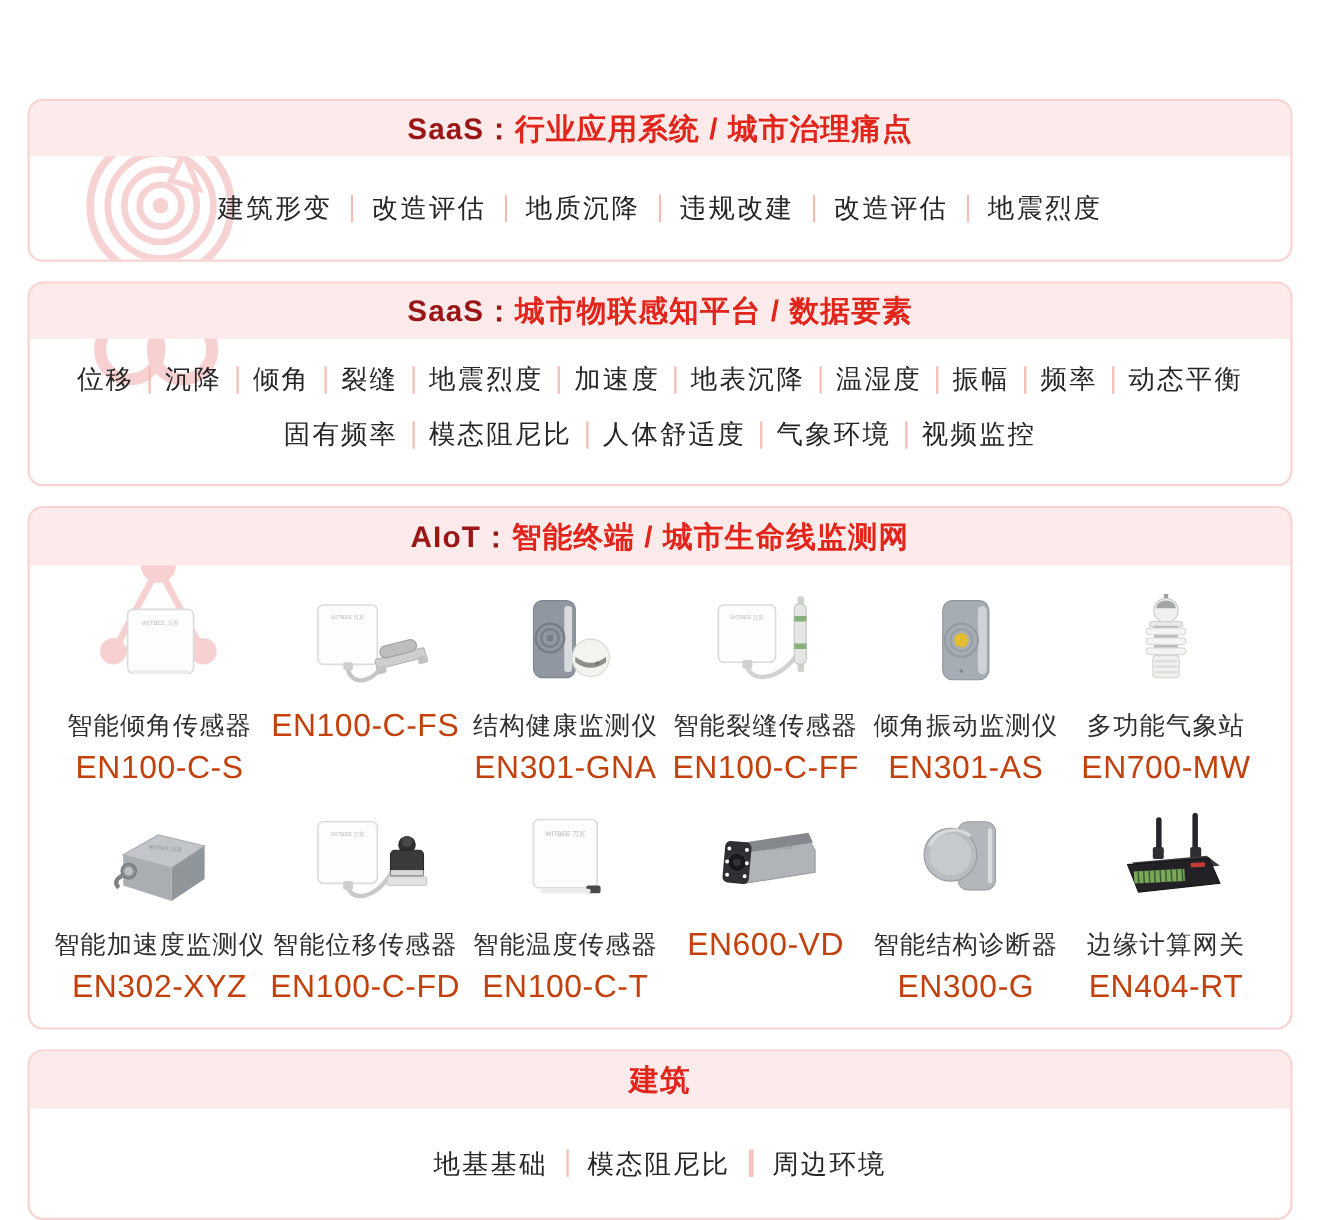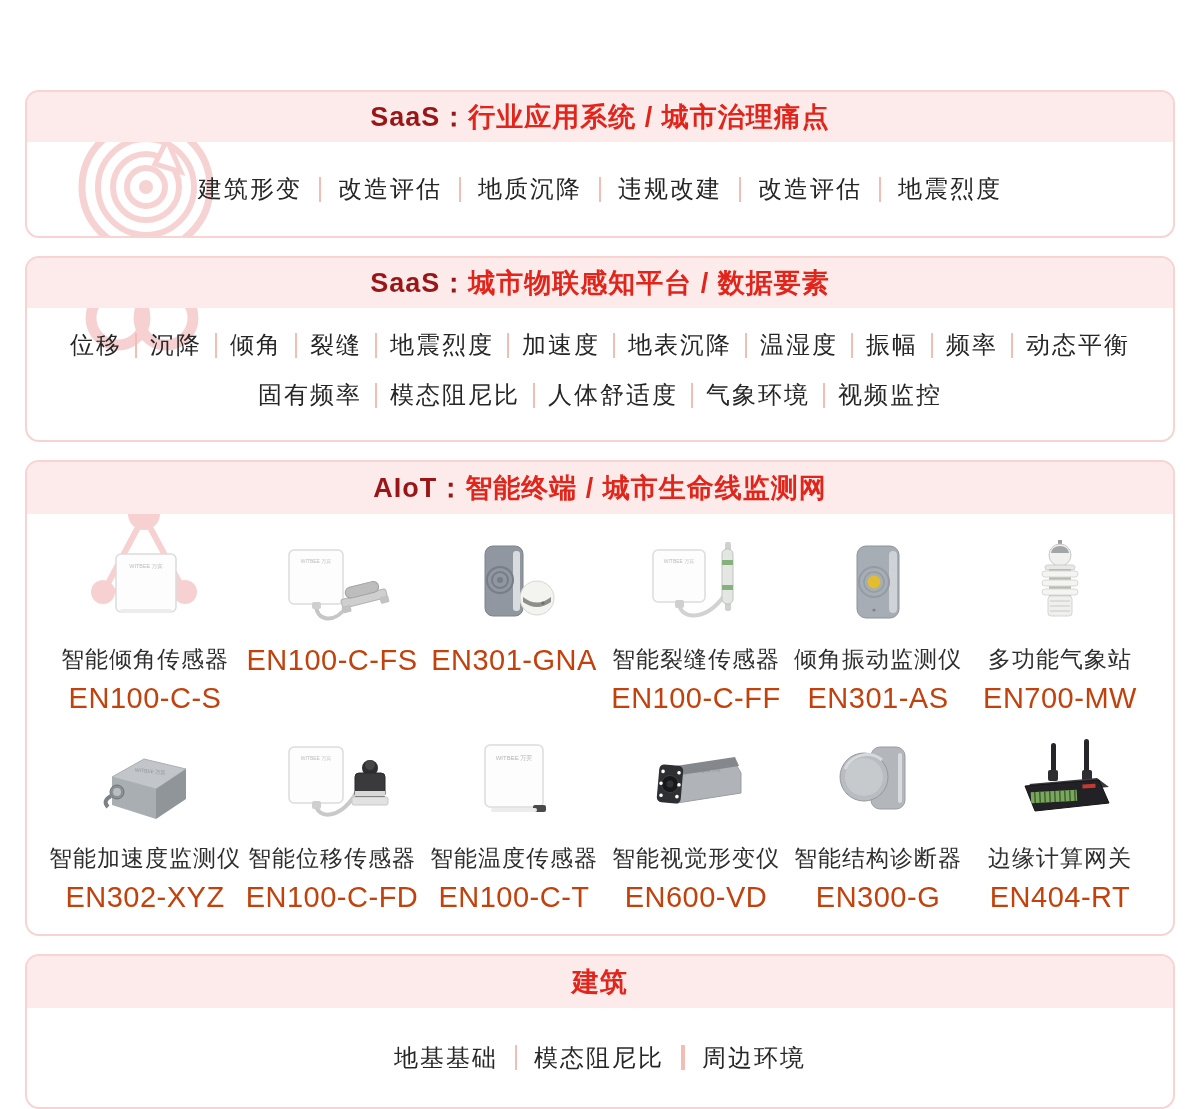--- a/index.html
+++ b/index.html
@@ -190,20 +190,21 @@
             <rect x="36" y="6" width="38" height="70" rx="8" fill="#9097a0" stroke="#7c838c"></rect>
             <rect x="64" y="11" width="7" height="60" rx="3" fill="#d9dcdf"></rect>
             <circle cx="51" cy="40" r="13" fill="none" stroke="#767d86" stroke-width="2"></circle>
             <circle cx="51" cy="40" r="8" fill="none" stroke="#767d86" stroke-width="2"></circle>
             <circle cx="51" cy="40" r="3" fill="#767d86"></circle>
             <circle cx="88" cy="58" r="17" fill="#f3f3f0" stroke="#d7d7d2"></circle>
             <path d="M74,57 q14,11 28,0 l0,5 q-14,10 -28,0 z" fill="#8f8f8a"></path>
             <circle cx="94" cy="63" r="1.6" fill="#6e6e69"></circle>
           </svg>
         </div>
+        <div class="pname">结构健康监测仪</div>
         <div class="pmodel">EN301-GNA</div>
       </div>
 
       <div class="card">
         <div class="img">
           <svg width="130" height="92" viewBox="0 0 130 92">
             <rect x="22" y="10" width="52" height="52" rx="5" fill="#fdfdfd" stroke="#dcdcdc" stroke-width="1.5"></rect>
             <text x="48" y="23" font-size="5" fill="#bdbdbd" text-anchor="middle">WITBEE 万宾</text>
             <path d="M48,62 C48,80 74,82 93,56" stroke="#d2d2d2" stroke-width="4" fill="none"></path>
             <rect x="44" y="60" width="9" height="8" rx="2" fill="#cfcfcf"></rect>
@@ -311,21 +312,20 @@
               <circle cx="31" cy="33" r="1.8" fill="#fff"></circle>
                 <circle cx="47" cy="33" r="1.8" fill="#fff"></circle>
               <circle cx="30" cy="45" r="1.8" fill="#fff"></circle>
                 <circle cx="48" cy="45" r="1.8" fill="#fff"></circle>
               <circle cx="31" cy="57" r="1.8" fill="#fff"></circle>
                 <circle cx="47" cy="57" r="1.8" fill="#fff"></circle>
             </g>
             <text x="76" y="33" font-size="4.5" fill="#84888c" text-anchor="middle" transform="rotate(-4 76 33)">WITBEE 万宾</text>
           </svg>
         </div>
-        <div class="pname">智能视觉形变仪</div>
         <div class="pmodel">EN600-VD</div>
       </div>
 
       <div class="card">
         <div class="img">
           <svg width="130" height="92" viewBox="0 0 130 92">
             <rect x="58" y="8" width="34" height="62" rx="9" fill="#b3b7bb" stroke="#989ca0"></rect>
             <rect x="85" y="14" width="4" height="50" rx="2" fill="#d9dcdf"></rect>
             <circle cx="51" cy="38" r="24" fill="#b9bdc1" stroke="#95999d"></circle>
             <circle cx="51" cy="38" r="19" fill="#c6cacd"></circle>

